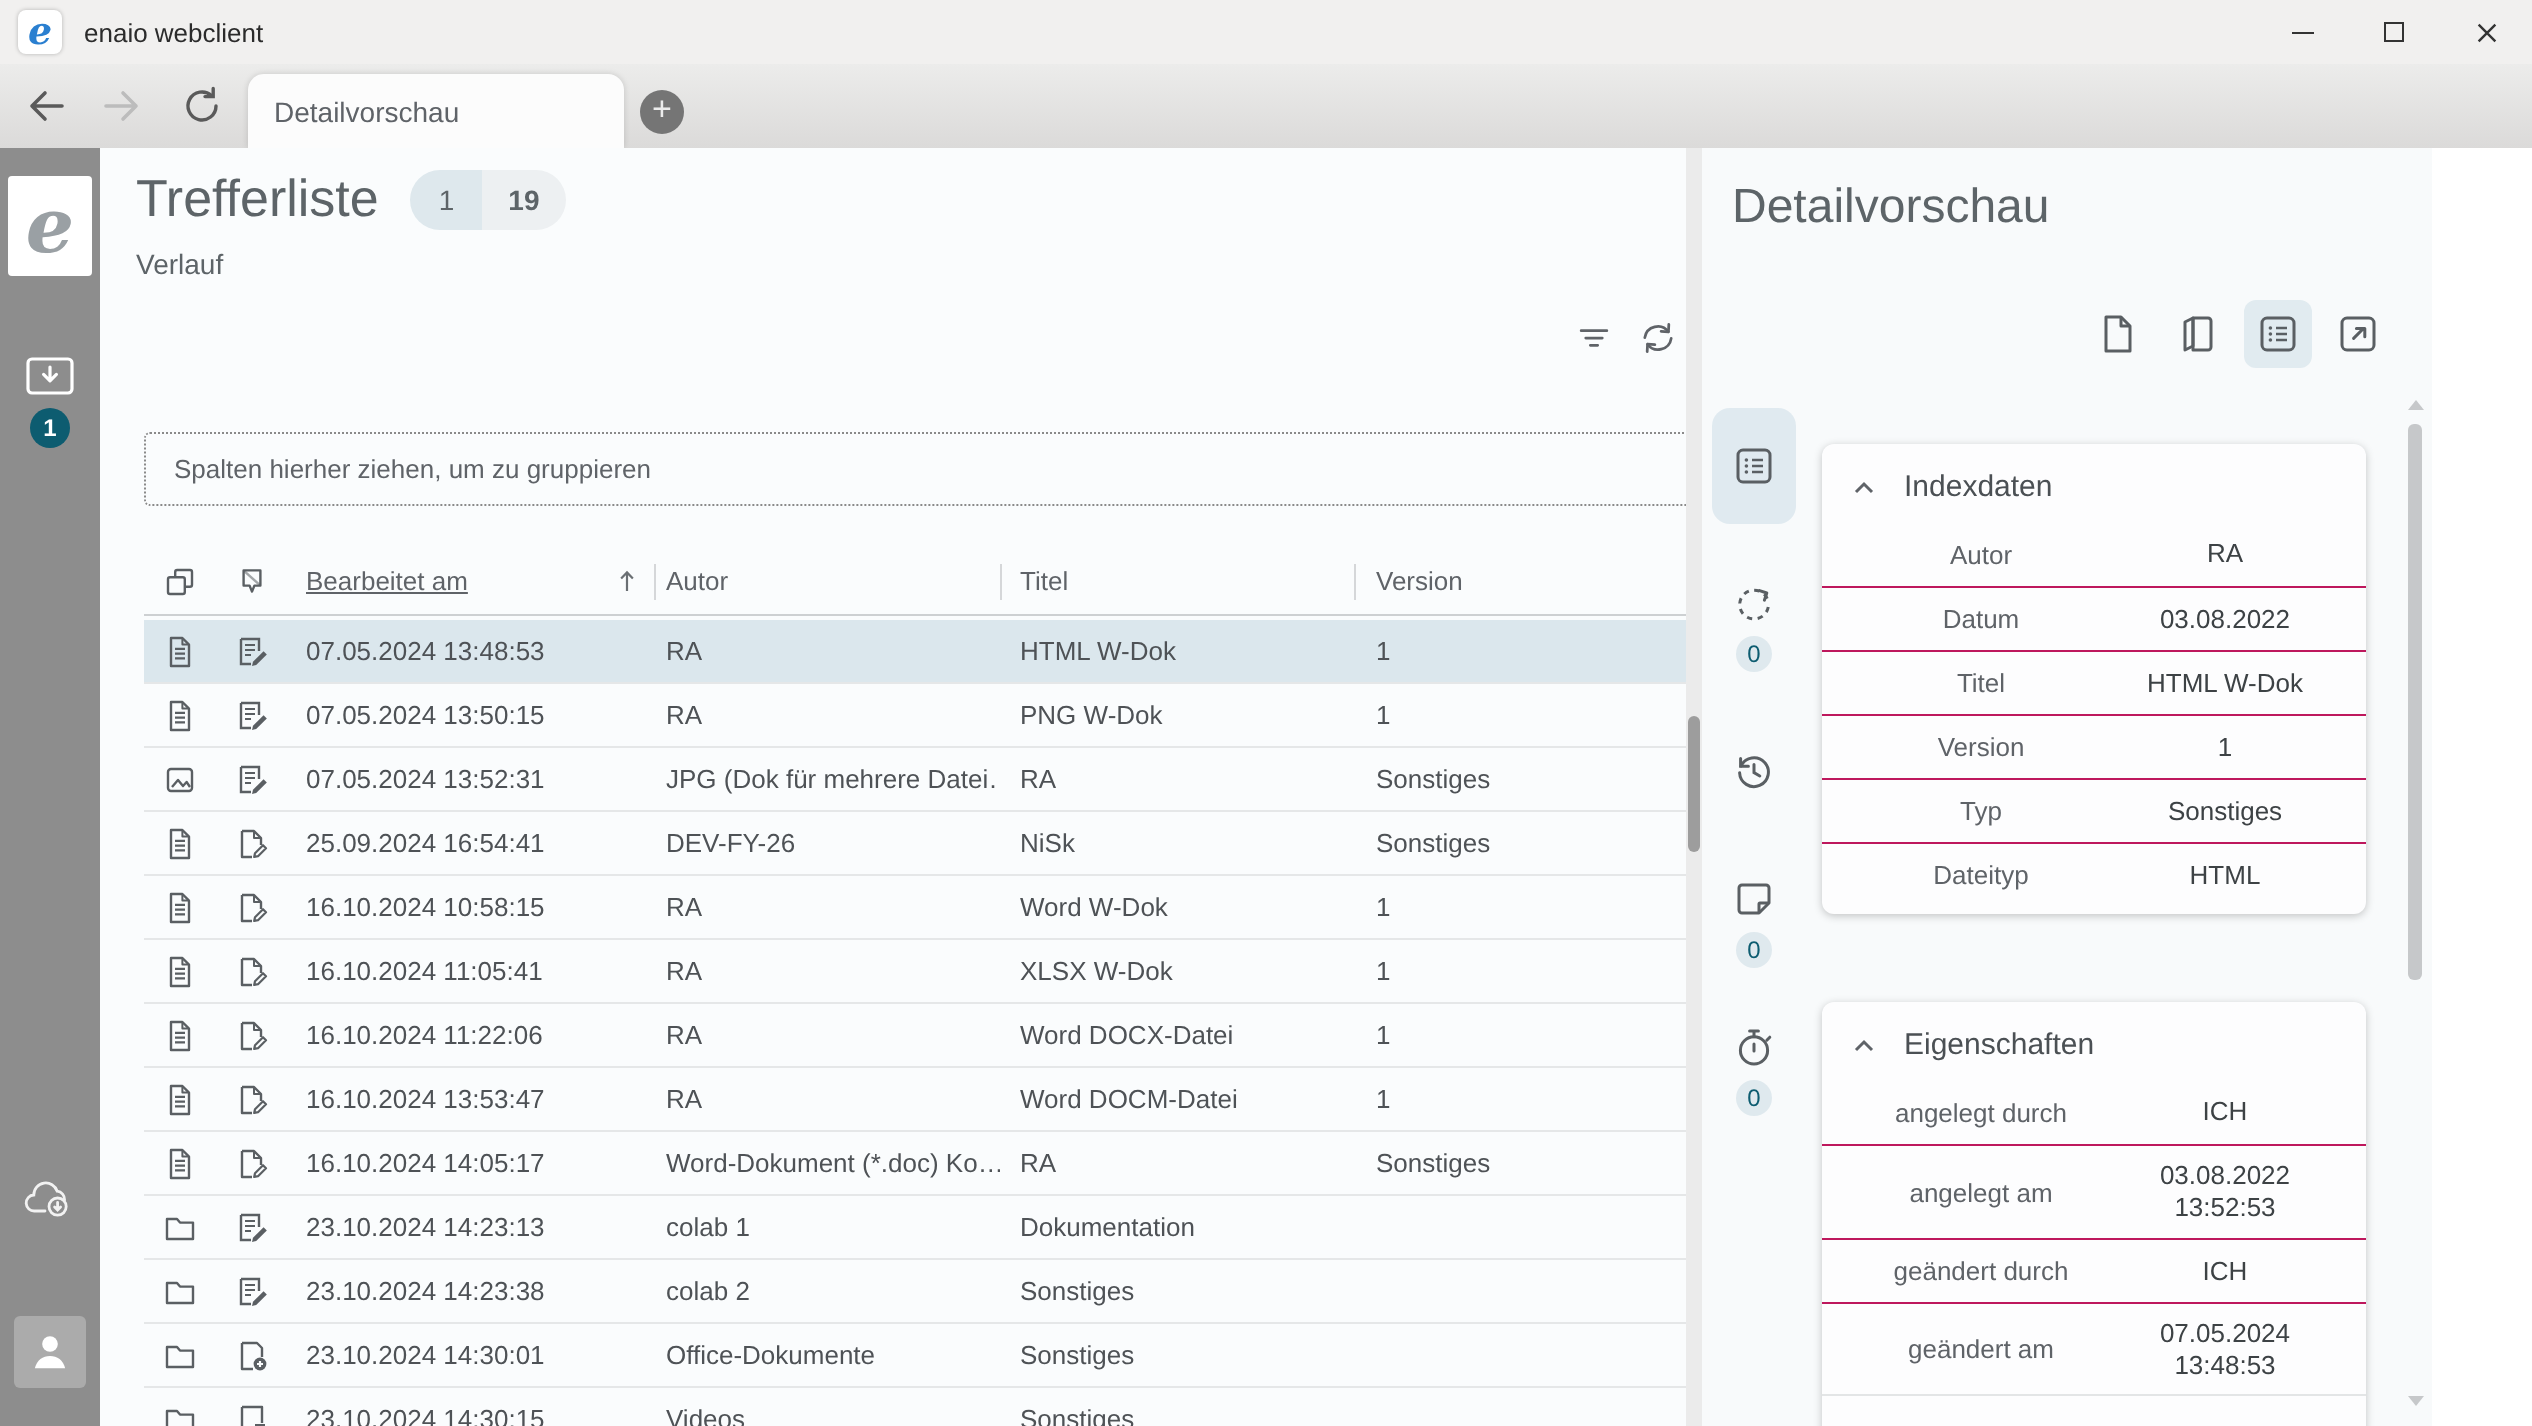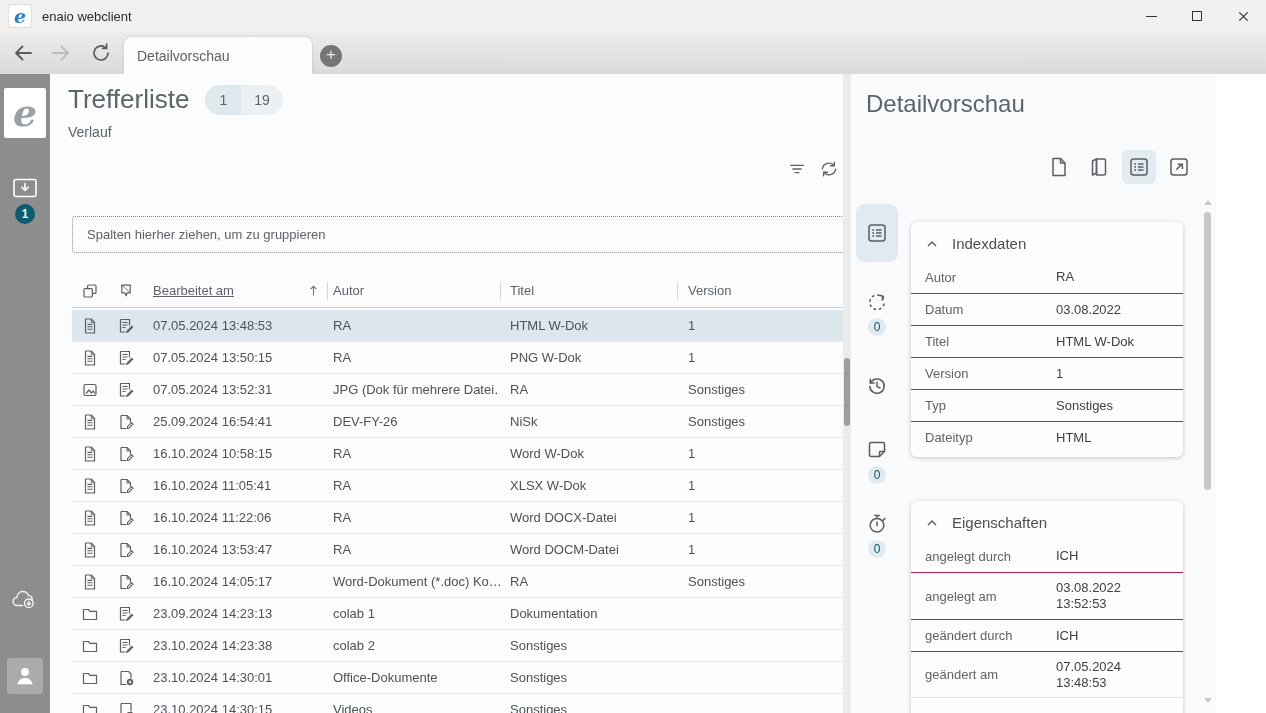--- a/index.html
+++ b/index.html
@@ -47,21 +47,21 @@
   .side-avatar{position:absolute;left:7px;top:584px;width:36px;height:36px;background:#ababab;border-radius:3px;
                display:flex;align-items:center;justify-content:center;}
   .side-avatar svg{width:26px;height:26px;}
 
   
   .main{position:absolute;left:50px;top:0;bottom:0;width:843px;background:#fafcfd;overflow:hidden;}
   .m-head{position:absolute;left:18px;top:10px;display:flex;align-items:center;gap:16px;}
   .m-head h1{margin:0;font-size:26px;font-weight:400;color:#5d6468;}
   .pill{display:flex;height:30px;border-radius:15px;overflow:hidden;font-size:14px;color:#5d6468;}
   .pill-a{background:#dee8ed;padding:0 14px;line-height:30px;}
-  .pill-b{background:#edf0f2;padding:0 13px;line-height:30px;}
+  .pill-b{background:#edf0f2;padding:0 13px;line-height:30px;font-weight:bold;}
   .m-sub{position:absolute;left:18px;top:50px;font-size:14px;color:#5d6468;}
   .act{position:absolute;top:84px;width:22px;height:22px;color:#5f6368;}
   .act svg{width:100%;height:100%;}
   .act-filter{left:736px;}
   .act-refresh{left:768px;}
   .act-kebab{left:803px;}
 
   .groupzone{position:absolute;left:22px;top:142px;width:801px;height:37px;border:1px dotted #8a8a8a;border-radius:3px;
              font-size:13px;color:#5f6368;display:flex;align-items:center;padding-left:14px;background:#fafcfd;}
 
@@ -108,21 +108,21 @@
   .r-rail{position:absolute;left:3px;top:130px;width:46px;display:flex;flex-direction:column;align-items:center;}
   .rail-item{display:flex;flex-direction:column;align-items:center;color:#5f6368;}
   .rail-item .icon{width:24px;height:24px;}
   .rail-item.active{width:42px;height:58px;background:#e0eaf0;border-radius:9px;justify-content:center;margin-bottom:28px;}
   .rail-item:nth-child(3){margin-top:38px;}
   .rail-item:nth-child(4){margin-top:40px;}
   .rail-item:nth-child(5){margin-top:28px;}
   .rail-badge{margin-top:4px;width:18px;height:18px;border-radius:50%;background:#dfe9ee;color:#0d5c70;
               font-size:12px;line-height:18px;text-align:center;}
 
-  .card{position:absolute;left:60px;width:272px;background:#fdfdfe;border-radius:6px;box-shadow:0 1px 4px rgba(0,0,0,.22);overflow:hidden;}
+  .card{position:absolute;left:60px;width:272px;background:#fdfdfe;border-radius:6px;box-shadow:0 1px 4px rgba(0,0,0,.22);overflow:hidden;text-align:center;}
   .card1{top:148px;padding-bottom:4px;}
   .card2{top:427px;height:290px;}
   .card-h{display:flex;align-items:center;gap:13px;padding:13px 16px 9px 14px;font-size:15px;color:#4b5054;}
   .chev{width:14px;height:14px;color:#5f6368;display:inline-flex;}
   .chev svg{width:100%;height:100%;}
   .frow{display:flex;align-items:center;height:32px;padding:0 14px;font-size:13px;}
   .frow.tall{height:47px;}
   .frow + .frow{border-top:1px solid #be185d;}
   .card2 .frow:last-child{border-bottom:1px solid #e3e5e6;}
   .flabel{flex:0 0 131px;color:#5f6368;}
@@ -461,21 +461,21 @@
                 <path d="M2.5 4.5h5L9 6.3h6.5v8.2h-13z"></path>
               </svg>
             </span>
             <span class="icon">
               <svg viewBox="0 0 18 18" fill="none" stroke="currentColor" stroke-width="1.2">
                 <path d="M3.5 2.5h9v6M3.5 2.5V15h5"></path>
                 <path d="M5.5 5.5h5M5.5 8h5M5.5 10.5h3" stroke-width="1.1"></path>
                 <path d="M9.5 13.9l5.3-5.3 1.6 1.6-5.3 5.3-2.1.5z" fill="currentColor" stroke="none"></path>
               </svg>
             </span>
-            <span class="cell c-date">23.09.2024 14:23:13</span>
+            <span class="cell c-date">23.10.2024 14:23:13</span>
             <span class="cell c-autor">colab 1</span>
             <span class="cell c-titel">Dokumentation</span>
             <span class="cell c-version"></span>
           </div>
           <div class="trow tgrid">
             <span class="icon">
               <svg viewBox="0 0 18 18" fill="none" stroke="currentColor" stroke-width="1.2" stroke-linejoin="round">
                 <path d="M2.5 4.5h5L9 6.3h6.5v8.2h-13z"></path>
               </svg>
             </span>

